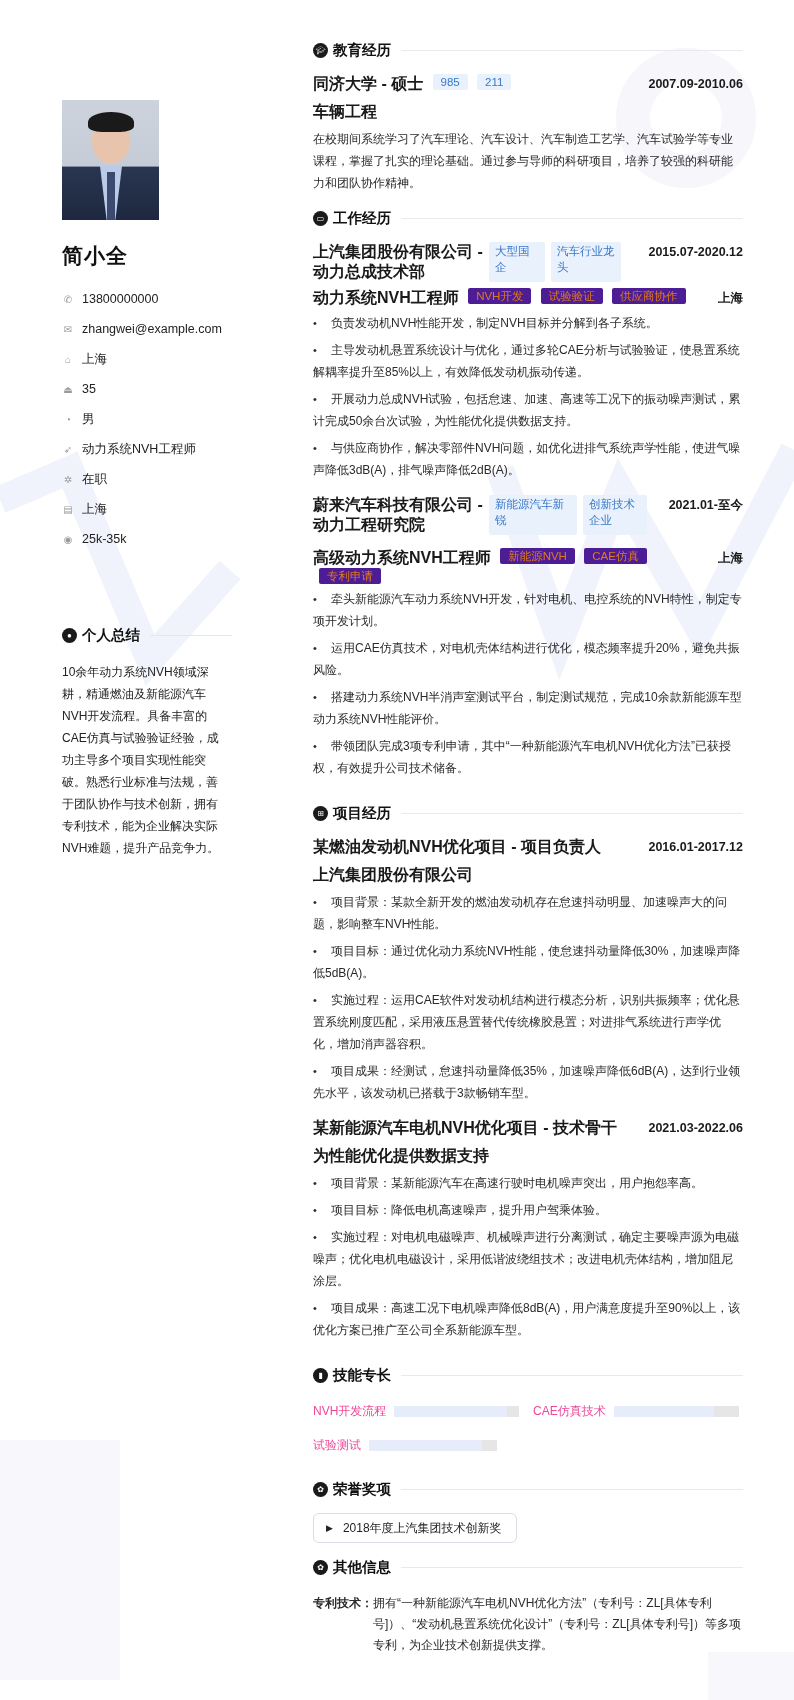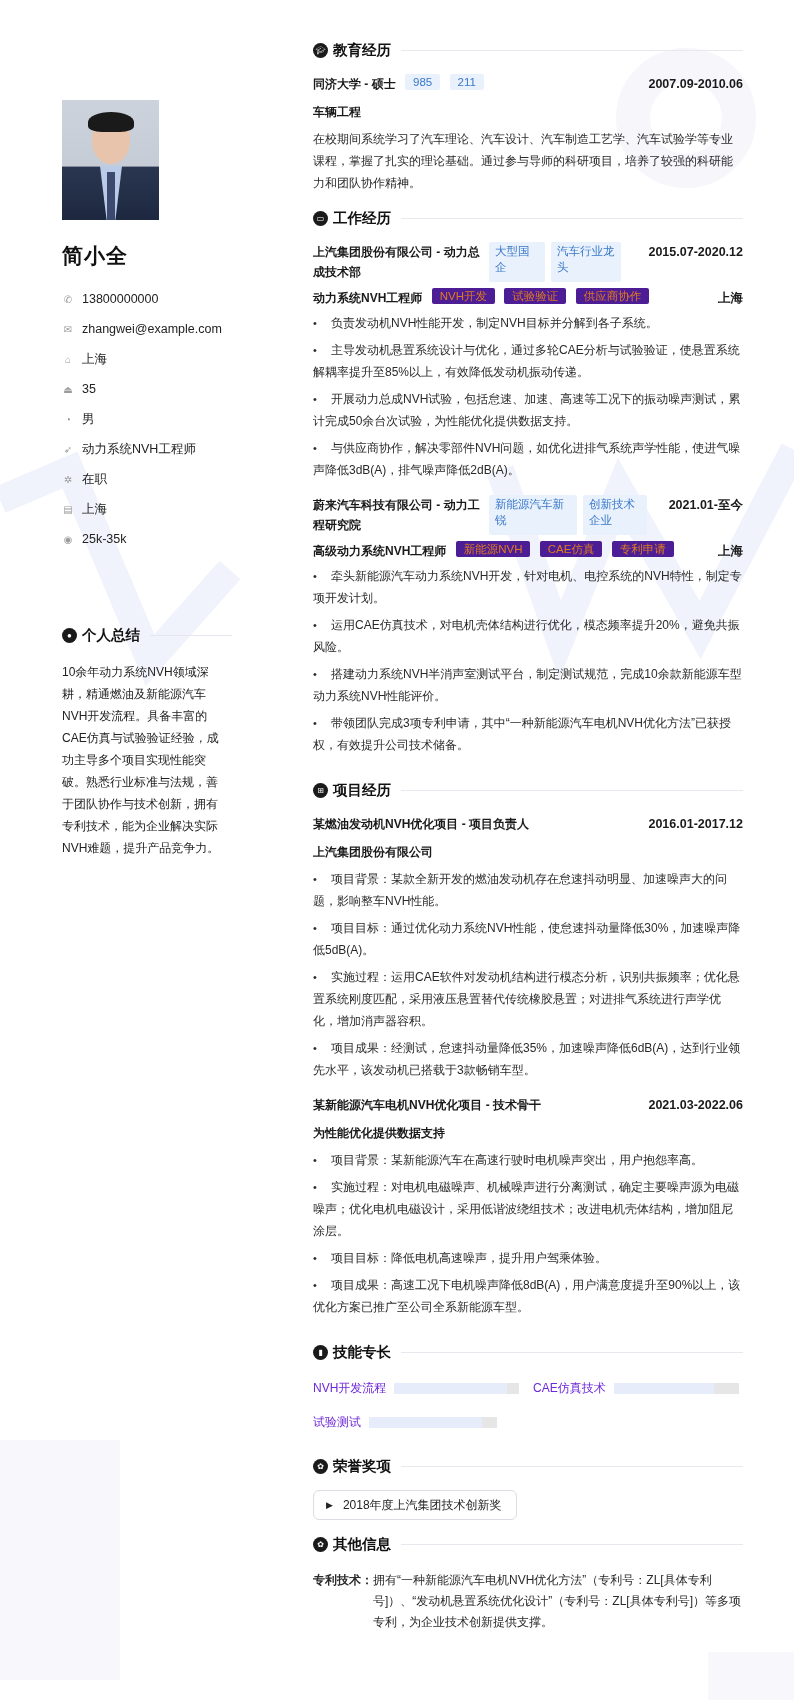--- a/index.html
+++ b/index.html
@@ -27,34 +27,34 @@
   .summary-head .line { flex: 1; height: 1px; background: #e6e6ee; margin-left: 10px; }
   .sec-ic { width: 15px; height: 15px; border-radius: 50%; background: #1a1a1a; color: #fff; font-size: 8px; display: flex; align-items: center; justify-content: center; margin-right: 5px; flex: none; }
   .sec-title { font-size: 14.5px; font-weight: 700; color: #111; }
   .summary-text { margin-top: 16px; font-size: 12px; line-height: 22px; color: #222; width: 160px; }
 
   .main { position: absolute; left: 313px; top: 38px; width: 430px; z-index: 1; }
   .section { margin-bottom: 0; }
   .sec-head { display: flex; align-items: center; height: 24px; }
   .sec-head .line { flex: 1; height: 1px; background: #e8e8ee; margin-left: 10px; }
   .row { display: flex; align-items: flex-start; justify-content: space-between; }
-  .row-title { font-size: 12px; font-weight: 700; color: #1a1a1a; line-height: 20px; }
+  .row-title { font-size: 16px; font-weight: 700; color: #1a1a1a; line-height: 20px; }
   .date { font-size: 12.5px; font-weight: 700; color: #1a1a1a; line-height: 20px; white-space: nowrap; }
   .tag { display: inline-block; font-size: 11.5px; line-height: 16px; padding: 0 8px; margin-left: 6px; border-radius: 2px; vertical-align: top; }
   .tag.blue { background: #e8f1fc; color: #3a78c9; }
   .tag.orange { background: #4c1d95; color: #e07a1f; }
   .tag.multi { white-space: normal; width: 70px; padding: 1px 6px; line-height: 16px; }
   .desc { font-size: 12px; line-height: 22px; color: #2a2a2a; }
   .bullets { list-style: none; }
   .bullets li { font-size: 12px; line-height: 22px; color: #2a2a2a; margin-bottom: 5px; }
   .bullets li::before { content: "•"; display: inline-block; width: 18px; font-size: 11px; }
   .loc { font-size: 12.5px; font-weight: 700; color: #1a1a1a; line-height: 20px; }
 
   .skill-row { display: flex; align-items: center; height: 20px; }
-  .skill { display: flex; align-items: center; font-size: 12px; color: #6d28d9; }
+  .skill { display: flex; align-items: center; font-size: 12px; color: #ec4899; }
   .bar { height: 11px; background: #e6e6e6; margin-left: 8px; position: relative; }
   .bar .fill { position: absolute; left: 0; top: 0; bottom: 0; background: #e6ecfa; }
 
   .award { display: inline-flex; align-items: center; height: 30px; padding: 0 14px 0 12px; border: 1px solid #dcdce4; border-radius: 6px; font-size: 12px; color: #222; }
   .award .tri { font-size: 9px; margin-right: 10px; }
   .other { display: flex; font-size: 12px; line-height: 21px; color: #2a2a2a; }
   .other .k { font-weight: 700; white-space: nowrap; }
 </style>
 </head>
 <body>
@@ -176,21 +176,21 @@
 
     <div style="margin-top:14px;">
       <div class="row">
         <div style="display:flex;">
           <span class="row-title" style="width:170px;">蔚来汽车科技有限公司 - 动力工程研究院</span>
           <span class="tag blue multi" style="width:88px;">新能源汽车新锐</span>
           <span class="tag blue multi" style="width:64px;">创新技术企业</span>
         </div>
         <span class="date">2021.01-至今</span>
       </div>
-      <div class="row" style="margin-top:6px;">
+      <div class="row" style="margin-top:13px;">
         <div>
           <span class="row-title">高级动力系统NVH工程师</span>
           <span class="tag orange">新能源NVH</span>
           <span class="tag orange">CAE仿真</span>
           <span class="tag orange">专利申请</span>
         </div>
         <span class="loc">上海</span>
       </div>
       <ul class="bullets" style="margin-top:4px;">
         <li>牵头新能源汽车动力系统NVH开发，针对电机、电控系统的NVH特性，制定专项开发计划。</li>
@@ -223,22 +223,22 @@
     </div>
 
     <div style="margin-top:14px;">
       <div class="row">
         <span class="row-title">某新能源汽车电机NVH优化项目 - 技术骨干</span>
         <span class="date">2021.03-2022.06</span>
       </div>
       <div class="row-title" style="margin-top:8px;">为性能优化提供数据支持</div>
       <ul class="bullets" style="margin-top:6px;">
         <li>项目背景：某新能源汽车在高速行驶时电机噪声突出，用户抱怨率高。</li>
+        <li>项目目标：降低电机高速噪声，提升用户驾乘体验。</li>
         <li>实施过程：对电机电磁噪声、机械噪声进行分离测试，确定主要噪声源为电磁噪声；优化电机电磁设计，采用低谐波绕组技术；改进电机壳体结构，增加阻尼涂层。</li>
-        <li>项目目标：降低电机高速噪声，提升用户驾乘体验。</li>
         <li>项目成果：高速工况下电机噪声降低8dB(A)，用户满意度提升至90%以上，该优化方案已推广至公司全系新能源车型。</li>
       </ul>
     </div>
   </section>
 
   <section class="section" style="margin-top:22px;">
     <div class="sec-head">
       <span class="sec-ic">▮</span>
       <span class="sec-title">技能专长</span>
       <span class="line"></span>

